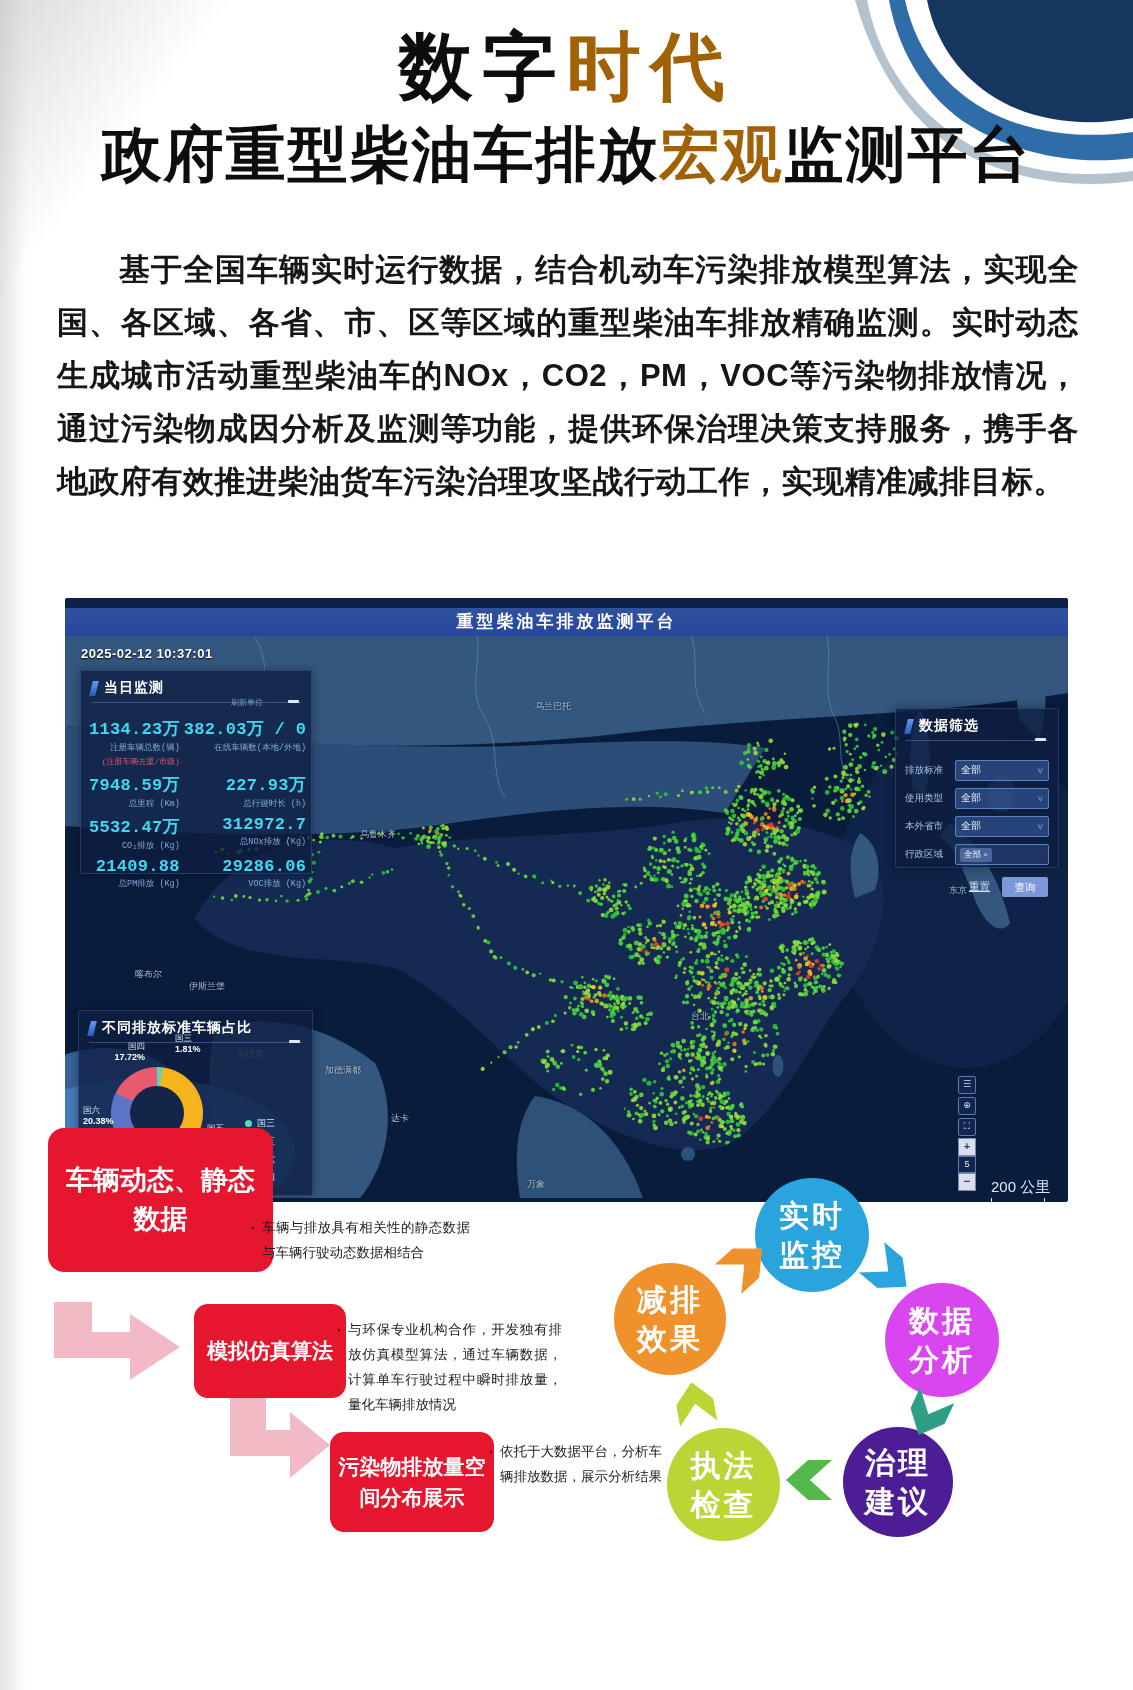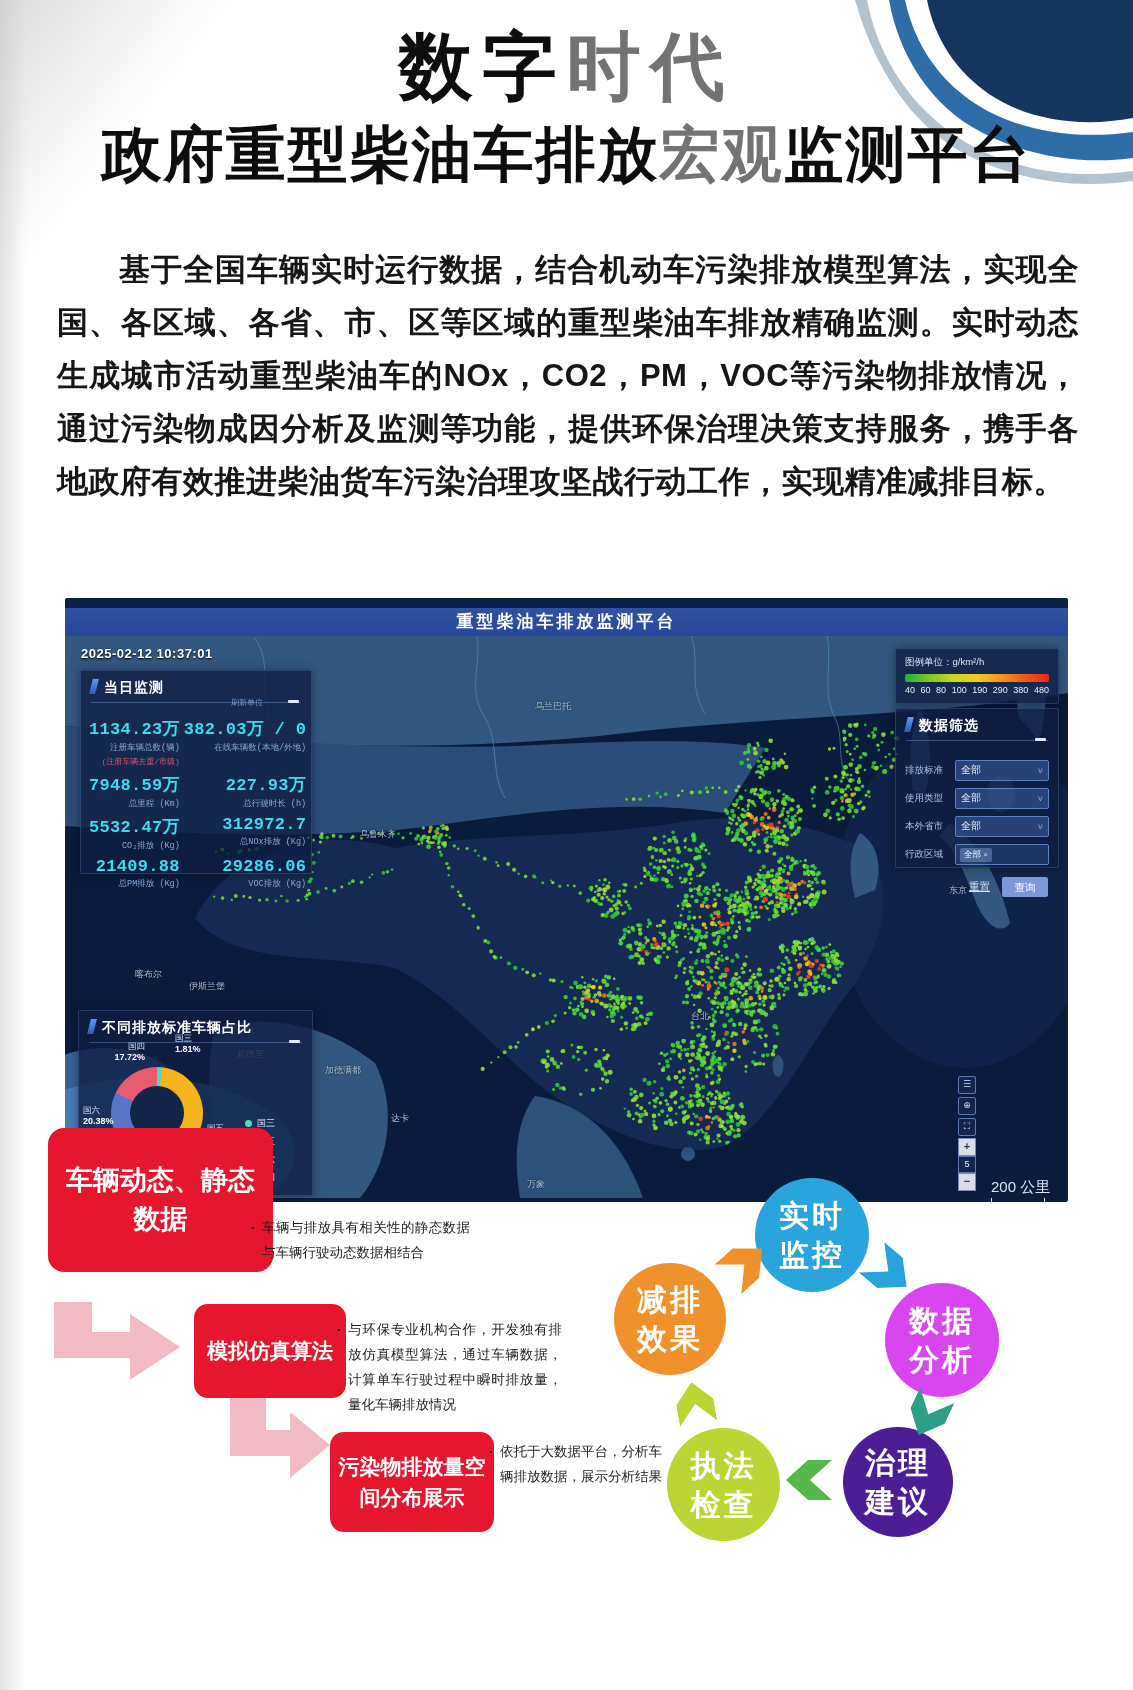--- a/index.html
+++ b/index.html
@@ -11,39 +11,39 @@
   .corner-swoosh{position:absolute;top:0;right:0;width:320px;height:220px;}
   .gray-wedge{position:absolute;top:0;left:0;width:520px;height:340px;
     background:linear-gradient(128deg,rgba(190,190,192,.55) 0%,rgba(255,255,255,0) 30%);}
   .left-strip{position:absolute;top:0;left:0;width:26px;height:100%;
     background:linear-gradient(90deg,rgba(200,200,202,.5),rgba(255,255,255,0));}
   
   .title1{position:absolute;top:26px;left:0;width:100%;text-align:center;
     font-size:74px;font-weight:900;letter-spacing:10px;color:#0d0d0d;line-height:1.1;}
   .title2{position:absolute;top:122px;left:0;width:100%;text-align:center;
     font-size:60px;font-weight:900;letter-spacing:2px;color:#0d0d0d;line-height:1.1;}
-  .red-accent{color:#737373;font-family:Liberation Serif, serif;}
+  .red-accent{color:#a16207;font-family:Liberation Serif, serif;}
   
   .intro{position:absolute;top:243px;left:57px;width:1022px;
     font-size:31px;font-weight:700;line-height:53px;color:#161616;
     text-align:justify;text-indent:2em;letter-spacing:.5px;}
   
   .dashboard{position:absolute;left:65px;top:598px;width:1003px;height:604px;
     background:#0a1c3c;overflow:hidden;border-radius:3px;}
   .dash-topstrip{position:absolute;top:0;left:0;width:100%;height:10px;background:#0d2148;}
   .dash-titlebar{position:absolute;top:10px;left:0;width:100%;height:28px;
     background:linear-gradient(#30519f,#27479c);color:#fff;font-size:17px;font-weight:700;
     letter-spacing:3px;text-align:center;line-height:28px;}
   .map-svg{position:absolute;left:0;top:0;width:100%;height:100%;}
   .city{position:absolute;color:#b9cfe8;font-size:9px;opacity:.92;text-shadow:0 0 2px #000;white-space:nowrap;}
   .timestamp{position:absolute;left:16px;top:48px;color:#fff;font-size:13px;font-weight:700;
     text-shadow:0 1px 2px #000;letter-spacing:.5px;}
   .panel{position:absolute;background:rgba(13,30,64,.78);border:1px solid rgba(96,138,205,.28);
     border-radius:2px;box-shadow:0 0 10px rgba(0,0,0,.35);}
-  .p-title-row{display:flex;padding:8px 10px 3px;}
+  .p-title-row{display:flex;align-items:center;padding:8px 10px 3px;}
   .p-accent{width:6px;height:15px;background:linear-gradient(#5e9bee,#2a5ac0);
     transform:skewX(-14deg);margin-right:7px;}
   .p-title{color:#fff;font-size:14px;font-weight:700;letter-spacing:1px;}
   .p-divider{margin:2px 10px 0;border-top:1px solid rgba(130,170,230,.35);position:relative;height:12px;}
   .p-divider .div-label{position:absolute;right:34px;top:-6px;background:transparent;
     color:#7a9cc8;font-size:8px;padding:0 4px;}
   .mini-dash{position:absolute;right:2px;top:-3px;width:11px;height:3px;background:#dfe9f8;border-radius:1px;}
   
   .today-panel{left:15px;top:72px;width:230px;height:202px;}
   .stats{display:grid;grid-template-columns:1fr 1fr;grid-template-rows:56px 42px 42px 42px;
@@ -2286,36 +2286,20 @@
         <div class="stat-value">21409.88</div>
         <div class="stat-label">总PM排放 (Kg)</div>
       </div>
       <div class="stat">
         <div class="stat-value">29286.06</div>
         <div class="stat-label">VOC排放 (Kg)</div>
       </div>
     </div>
   </div>
 
-  <div class="panel legend-panel">
-    <div class="legend-inner">
-      <div class="legend-unit">图例单位：g/km²/h</div>
-      <div class="legend-bar"></div>
-      <div class="legend-ticks">
-        <span>40</span>
-          <span>60</span>
-          <span>80</span>
-          <span>100</span>
-          <span>190</span>
-          <span>290</span>
-          <span>380</span>
-          <span>480</span>
-      </div>
-    </div>
-  </div>
 
   <div class="panel filter-panel">
     <div class="p-title-row">
       <div class="p-accent"></div>
       <div class="p-title">数据筛选</div>
     </div>
     <div class="p-divider">
         <span class="mini-dash"></span>
       </div>
     <div class="f-row">

